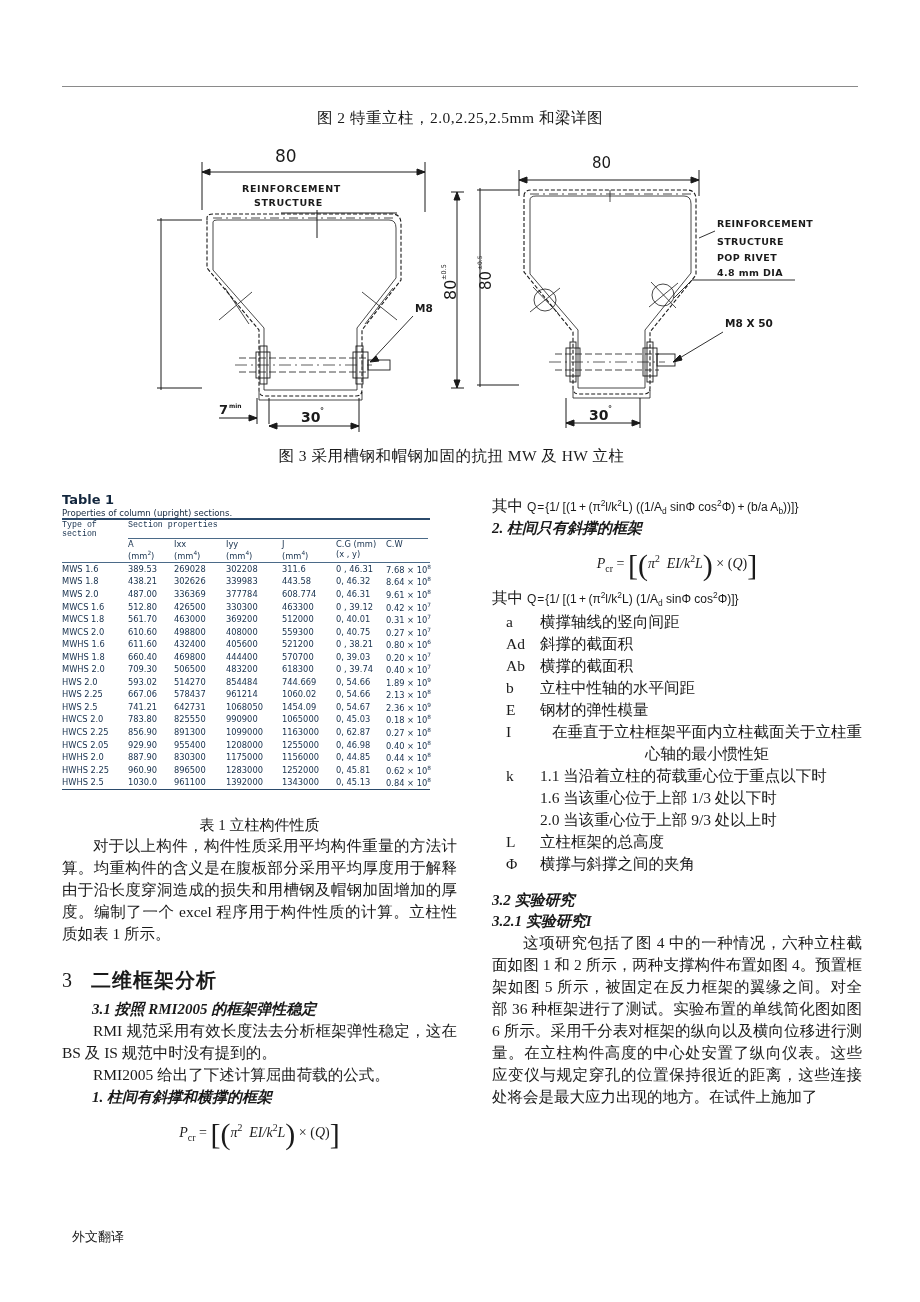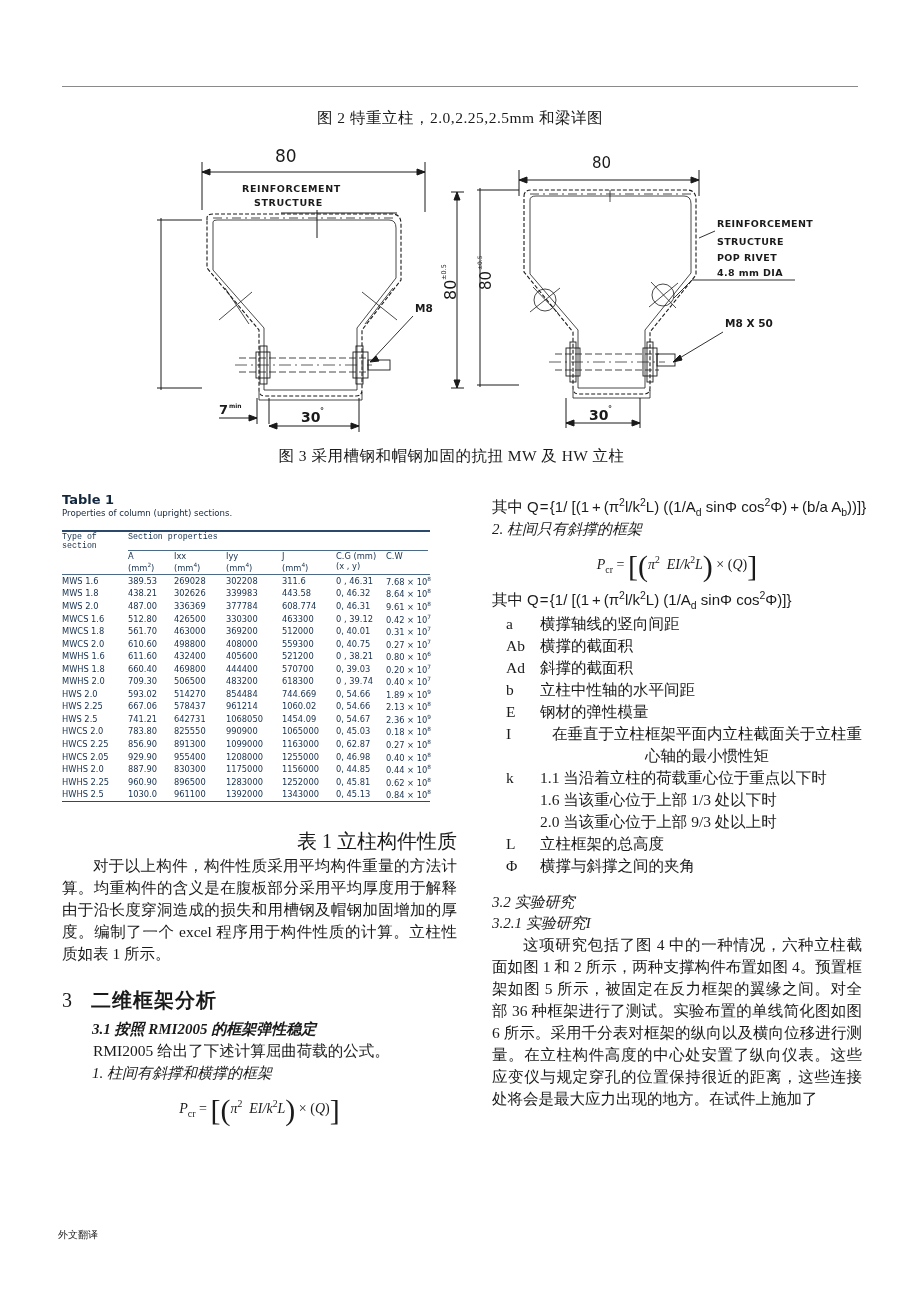--- a/index.html
+++ b/index.html
@@ -89,21 +89,21 @@
   }
   .tbl-title {
     font-weight: bold;
     font-size: 13px;
     color: #12263d;
     margin-bottom: 1px;
   }
   .tbl-sub {
     font-size: 8.6px;
     color: #12263d;
-    margin-bottom: 12px;
+    margin-bottom: 0;
   }
   .tbl-hr-thick {
     height: 1.6px;
     background: #2b4a6b;
     width: 368px;
   }
   .tbl-hr-thin {
     height: 1px;
     background: #4b6a88;
     width: 368px;
@@ -139,22 +139,22 @@
     font-size: 8.6px;
     line-height: 1.15;
     padding-top: 2px;
     padding-bottom: 3px;
   }
   sup { font-size: 70%; vertical-align: super; }
   sub { font-size: 70%; vertical-align: sub; }
 
   
   .table-caption {
-    text-align: right;
-    font-size: 20px;
+    text-align: center;
+    font-size: 15px;
     margin-top: 26px;
   }
   p.body {
     font-size: 15.5px;
     line-height: 1.42;
     margin: 0;
     text-align: justify;
     text-justify: inter-ideograph;
     text-indent: 2em;
   }
@@ -168,21 +168,21 @@
   .subsec {
     font-size: 15px;
     font-style: italic;
     font-weight: bold;
     margin: 3px 0 1px 0;
     padding-left: 2em;
   }
   .subsec2 {
     font-size: 15px;
     font-style: italic;
-    font-weight: normal;
+    font-weight: bold;
     margin: 2px 0 1px 0;
     padding-left: 2em;
   }
   .formula {
     text-align: center;
     margin: 10px 0 6px 0;
     font-family: "Liberation Serif", serif;
     font-size: 14px;
   }
   .formula .br {
@@ -191,21 +191,21 @@
     font-weight: 300;
   }
   .formula i { font-style: italic; }
   .qline {
     font-size: 15.5px;
     margin: 4px 0 2px 0;
     white-space: nowrap;
   }
   .qline .qtxt {
     font-family: "Liberation Sans", sans-serif;
-    font-size: 15px;
+    font-size: 12px;
   }
   .deflist {
     font-size: 15.5px;
     line-height: 1.42;
   }
   .defrow {
     display: flex;
     align-items: baseline;
   }
   .defsym {
@@ -213,23 +213,23 @@
     padding-left: 14px;
     box-sizing: border-box;
     flex: none;
     font-family: "Liberation Serif", serif;
   }
   .defval { flex: 1; }
   .zhongline { font-size: 15.5px; padding-left: 14px; }
 
   .footer {
     position: absolute;
-    left: 58px;
+    left: 72px;
     top: 1228px;
-    font-size: 10px;
+    font-size: 13px;
   }
   .spacer-14 { height: 14px; }
 </style>
 </head>
 <body>
 
 <div class="page">
 
   <div class="rule-top"></div>
 
@@ -629,20 +629,21 @@
 
     <div class="table-caption">表 1 立柱构件性质</div>
 
     <p class="body">对于以上构件，构件性质采用平均构件重量的方法计算。均重构件的含义是在腹板部分采用平均厚度用于解释由于沿长度穿洞造成的损失和用槽钢及帽钢加固增加的厚度。编制了一个 excel 程序用于构件性质的计算。立柱性质如表 1 所示。</p>
 
     <h2 class="section">
       <span class="num">3</span><span>二维框架分析</span>
     </h2>
 
     <div class="subsec">3.1 按照 RMI2005 的框架弹性稳定</div>
+    <p class="body">RMI 规范采用有效长度法去分析框架弹性稳定，这在 BS 及 IS 规范中时没有提到的。</p>
     <p class="body">RMI2005 给出了下述计算屈曲荷载的公式。</p>
     <div class="subsec2">1. 柱间有斜撑和横撑的框架</div>
 
     <div class="formula">
       <i>P</i><sub>cr</sub> = <span class="br">[</span><span class="br">(</span><i>π</i><sup>2</sup>&nbsp;&nbsp;<i>EI/k</i><sup>2</sup><i>L</i><span class="br">)</span> × (<i>Q</i>)<span class="br">]</span>
     </div>
   </div>
 
   <div class="col-right">
 
@@ -662,26 +663,26 @@
       <span class="qtxt">Q = {1/ [(1 + (π<sup>2</sup>l/k<sup>2</sup>L) (1/A<sub>d</sub> sinΦ cos<sup>2</sup>Φ)]}</span>
     </div>
 
 
     <div class="deflist" id="deflist">
         <div class="defrow">
           <div class="defsym">a</div>
           <div class="defval">横撑轴线的竖向间距</div>
         </div>
         <div class="defrow">
+          <div class="defsym">Ad</div>
+          <div class="defval">斜撑的截面积</div>
+        </div>
+        <div class="defrow">
           <div class="defsym">Ab</div>
           <div class="defval">横撑的截面积</div>
-        </div>
-        <div class="defrow">
-          <div class="defsym">Ad</div>
-          <div class="defval">斜撑的截面积</div>
         </div>
         <div class="defrow">
           <div class="defsym">b</div>
           <div class="defval">立柱中性轴的水平间距</div>
         </div>
         <div class="defrow">
           <div class="defsym">E</div>
           <div class="defval">钢材的弹性模量</div>
         </div>
         <div class="defrow">

